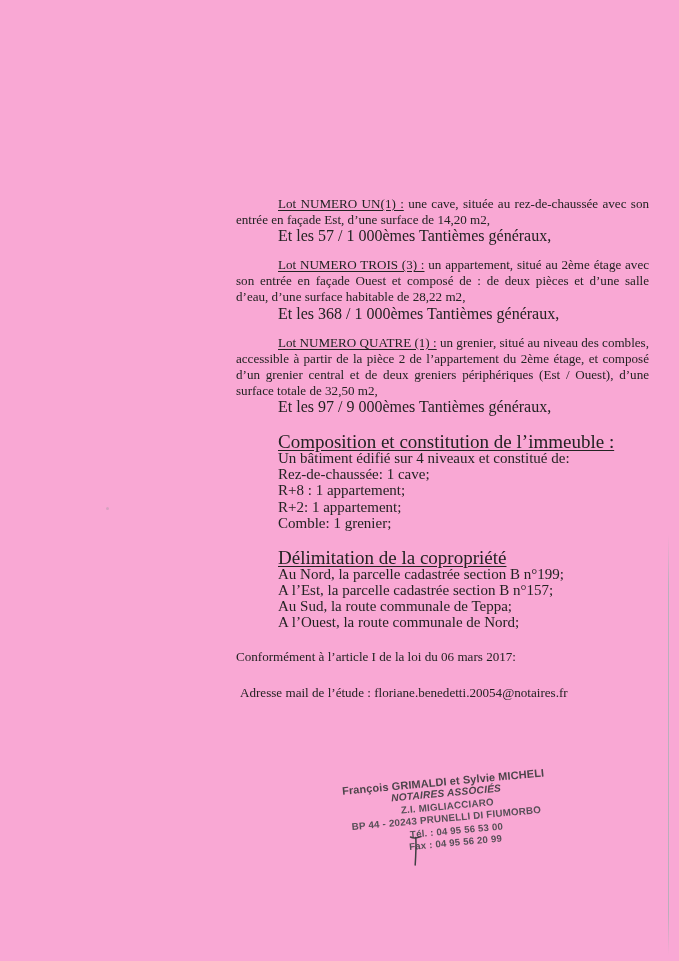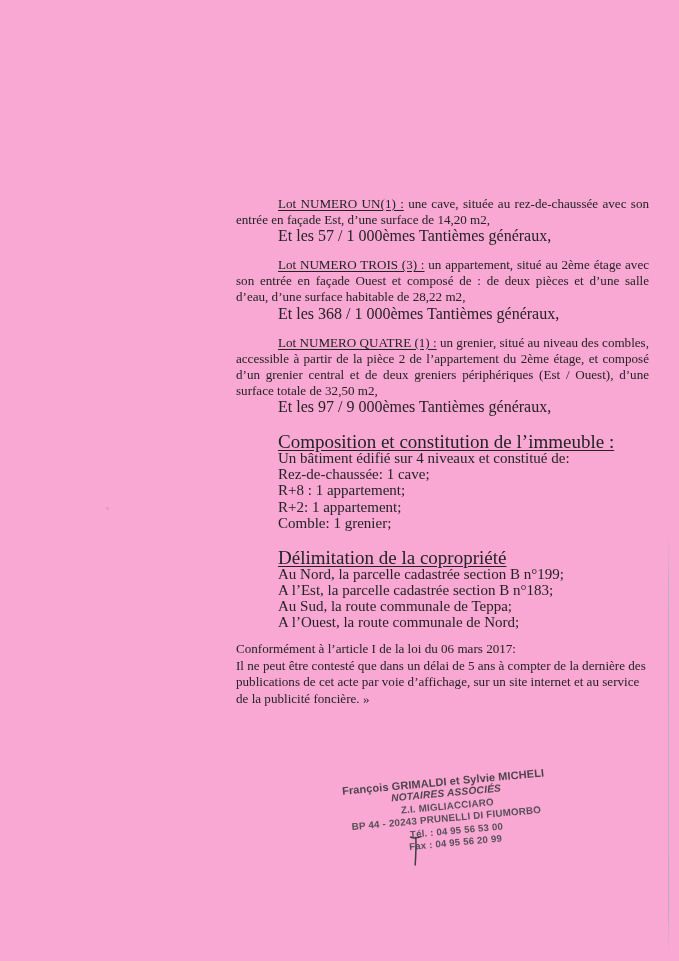--- a/index.html
+++ b/index.html
@@ -77,21 +77,21 @@
     line-height: 16.1px;
     padding-left: 42px;
     color: #232323;
   }
   .block-left {
     margin: 0;
     font-size: 13.1px;
     line-height: 16.6px;
     color: #232323;
   }
-  #law-block { margin-top: 11px; }
+  #law-block { margin-top: 19px; }
   #mail-line { margin-top: 19px; padding-left: 4px; }
 
   
   #stamp {
     position: absolute;
     left: 318px;
     top: 787px;
     width: 250px;
     transform: rotate(-5.2deg);
     transform-origin: left top;
@@ -182,29 +182,29 @@
     <p class="listline">Un bâtiment édifié sur 4 niveaux et constitué de:</p>
     <p class="listline">Rez-de-chaussée: 1 cave;</p>
     <p class="listline">R+8 : 1 appartement;</p>
     <p class="listline">R+2: 1 appartement;</p>
     <p class="listline">Comble: 1 grenier;</p>
 
     <div class="gap-sec"></div>
 
     <p class="heading"><span class="u">Délimitation de la copropriété</span></p>
     <p class="listline">Au Nord, la parcelle cadastrée section B n°199;</p>
-    <p class="listline">A l’Est, la parcelle cadastrée section B n°183;</p>
+    <p class="listline">A l’Est, la parcelle cadastrée section B n°157;</p>
     <p class="listline">Au Sud, la route communale de Teppa;</p>
     <p class="listline">A l’Ouest, la route communale de Nord;</p>
 
     <div id="law-block">
       <p class="block-left">Conformément à l’article I de la loi du 06 mars 2017:</p>
-      <p class="block-left">Il ne peut être contesté que dans un délai de 5 ans à compter de la dernière des publications de cet acte par voie d’affichage, sur un site internet et au service de la publicité foncière. »</p>
     </div>
 
+    <p id="mail-line" class="block-left">Adresse mail de l’étude : floriane.benedetti.20054@notaires.fr</p>
 
   </div>
 
   <div id="stamp">
     <p class="stamp-line s1">François GRIMALDI et Sylvie MICHELI</p>
     <p class="stamp-line s2">NOTAIRES ASSOCIÉS</p>
     <p class="stamp-line s3">Z.I. MIGLIACCIARO</p>
     <p class="stamp-line s4">BP 44 - 20243 PRUNELLI DI FIUMORBO</p>
     <p class="stamp-line s5">Tél. : 04 95 56 53 00</p>
     <p class="stamp-line s6">Fax : 04 95 56 20 99</p>

